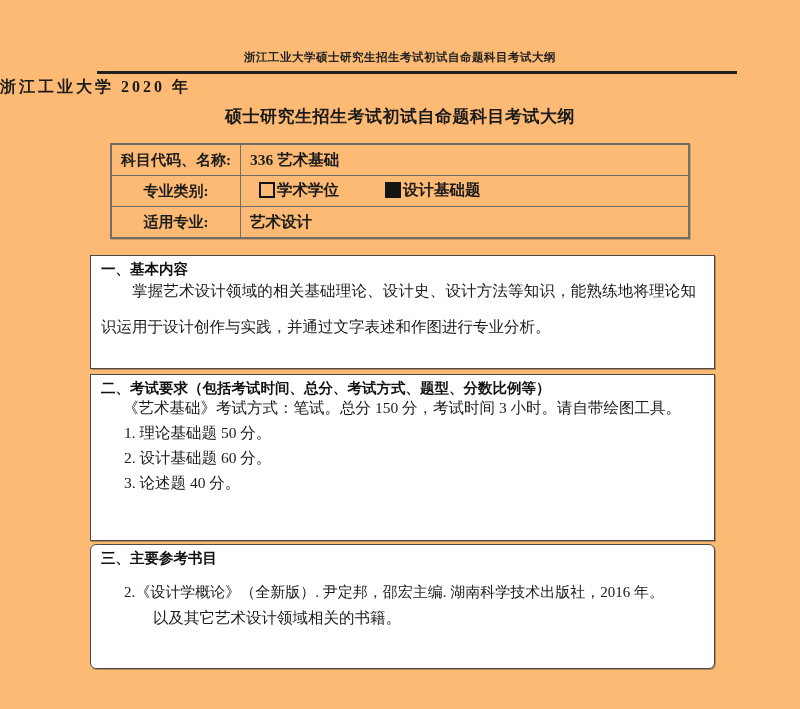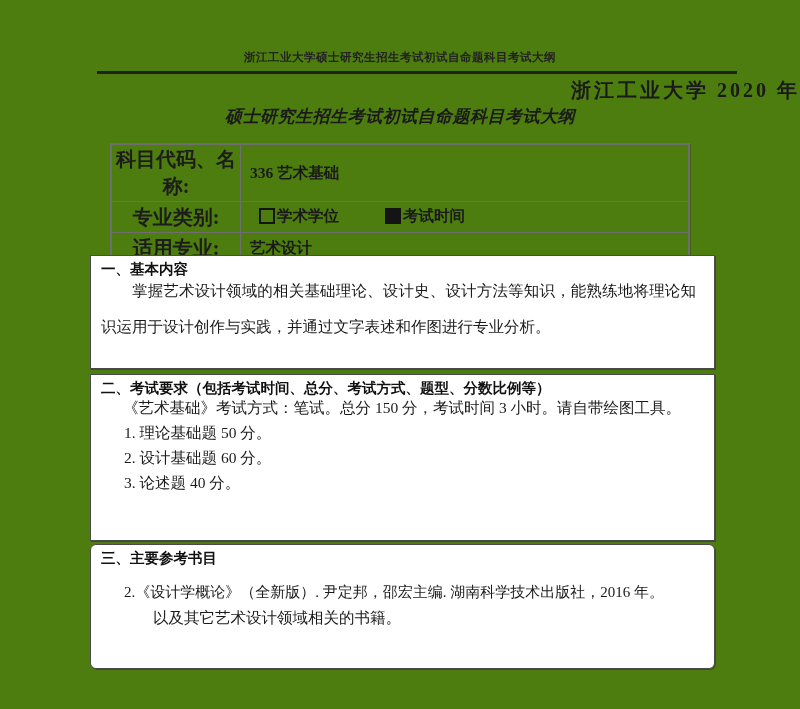--- a/index.html
+++ b/index.html
@@ -1,20 +1,20 @@
 <!DOCTYPE html>
 <html><head>
 <meta charset="utf-8">
 <style>
   html, body { margin:0; padding:0; background:#ffffff; }
   .page {
     position: relative;
     width: 800px;
     height: 709px;
-    background: #4d7c0f;
+    background: #fdba74;
     color: #1a1a1a;
     font-family: "Liberation Serif", "DejaVu Serif", serif;
     overflow: hidden;
   }
 
   
   .header-note {
     position: absolute;
     top: 50px; left: 0; right: 0;
     text-align: center;
@@ -27,48 +27,47 @@
     position: absolute;
     top: 71px; left: 97px;
     width: 640px; height: 2.5px;
     background: #212121;
   }
 
   
   .doc-title {
     position: absolute;
     top: 77px; left: 0; right: 0;
-    text-align: right;
-    font-size: 20px;
+    text-align: left;
+    font-size: 16px;
     font-weight: bold;
     letter-spacing: 3px;
   }
   .doc-subtitle {
     position: absolute;
     top: 105px; left: 0; right: 0;
     text-align: center;
     font-size: 17px;
     font-weight: bold;
     letter-spacing: 0.5px;
-    font-style: italic;
   }
 
   
   .info-table {
     position: absolute;
     top: 143px; left: 110px;
     width: 580px;
     border-collapse: collapse;
     border: 2px solid #6e6e6e;
     box-shadow: 1px 1px 0 rgba(0,0,0,0.18);
   }
   .info-table td {
     border: 1px solid #6e6e6e;
     height: 28px;
-    font-size: 20px;
+    font-size: 15px;
     vertical-align: middle;
   }
   .info-table td.lbl {
     width: 126px;
     text-align: center;
     font-weight: bold;
     color: #1c1c1c;
   }
   .info-table td.val {
     padding-left: 9px;
@@ -145,21 +144,21 @@
     </tr>
     <tr>
       <td class="lbl">专业类别:</td>
       <td class="val">
         <span class="opt">
           <span class="cb"></span>
           <span>学术学位</span>
         </span>
         <span class="opt">
           <span class="cb filled"></span>
-          <span>考试时间</span>
+          <span>设计基础题</span>
         </span>
       </td>
     </tr>
     <tr>
       <td class="lbl">适用专业:</td>
       <td class="val">艺术设计</td>
     </tr>
   </tbody>
     </table>
 

